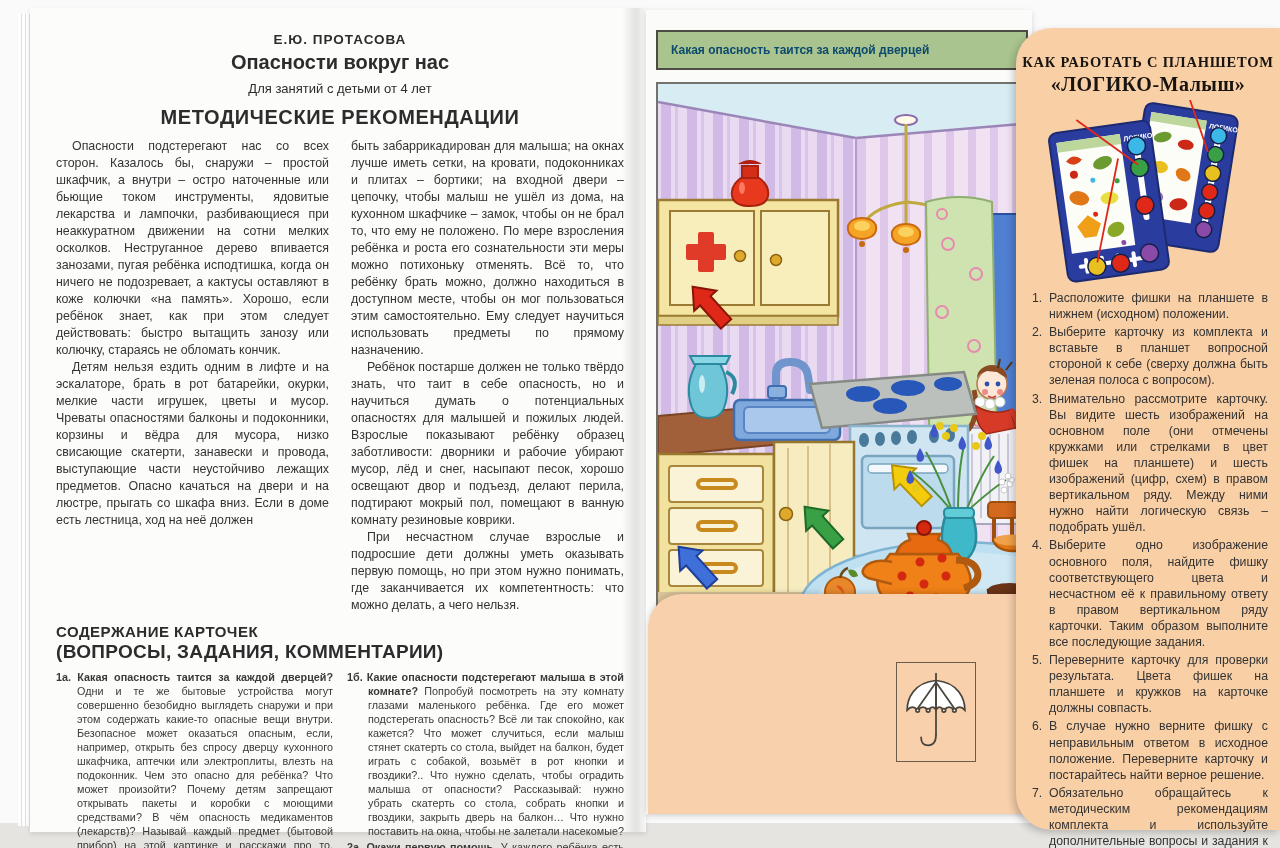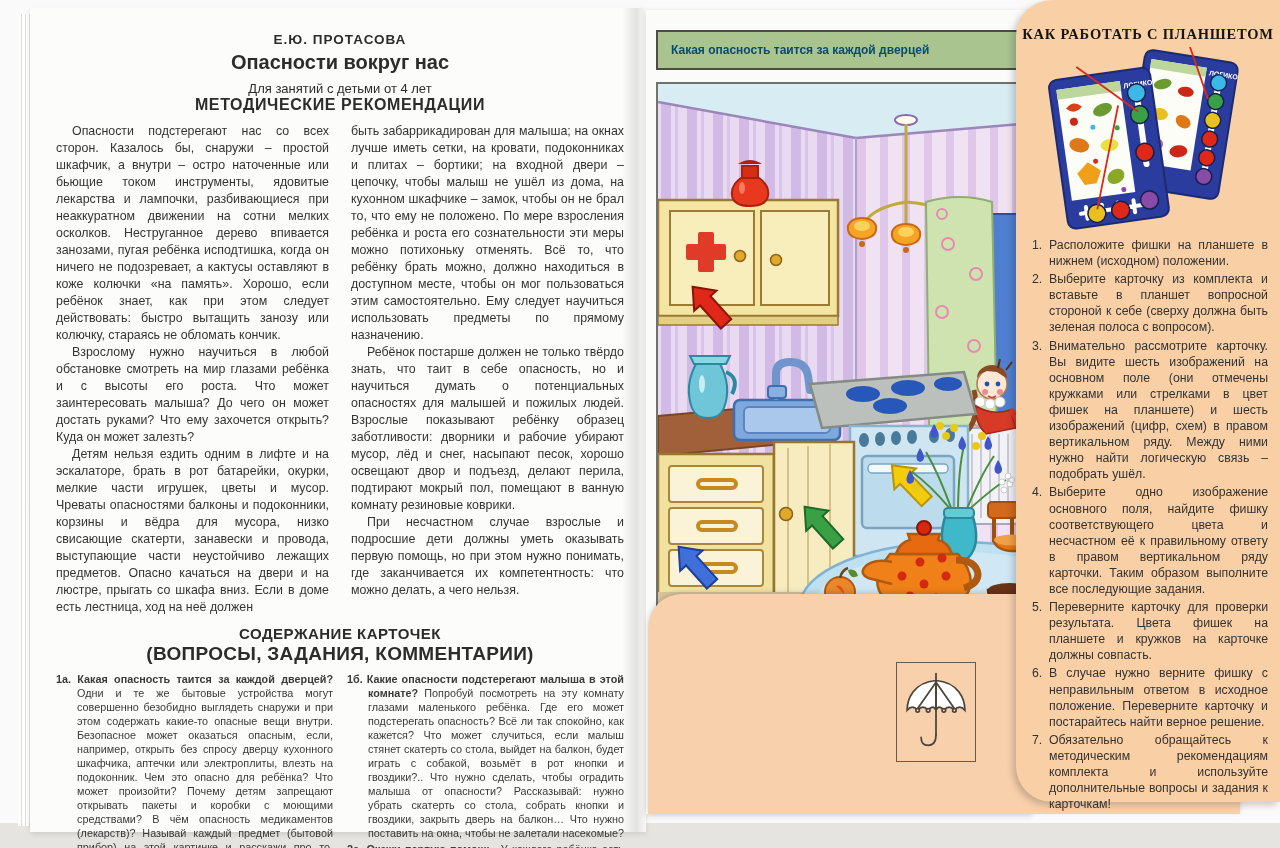--- a/index.html
+++ b/index.html
@@ -15,26 +15,26 @@
 
   
   .left-page{position:absolute;left:30px;top:8px;width:616px;height:824px;background:var(--page_white);
     box-shadow:0 2px 5px rgba(0,0,0,.10);padding:24px 22px 2px 26px}
   .page-stack{position:absolute;left:18px;top:14px;width:12px;height:812px;
     background:repeating-linear-gradient(90deg,#ffffff 0 3px,#dcdbd8 3px 4px);opacity:.9}
   .lp-header{text-align:center;color:#2c2c2c}
   .lp-author{font-size:13.5px;letter-spacing:1px;font-weight:600}
   .lp-title{font-size:20px;font-weight:bold;margin-top:4px}
   .lp-subtitle{font-size:13px;margin-top:7px}
-  .lp-section{font-size:16px;font-weight:600;letter-spacing:.6px;}
+  .lp-section{font-size:20px;font-weight:600;letter-spacing:.6px;margin-top:10px}
   .cols{display:flex;gap:22px;margin-top:9px}
   .col{width:277px;font-size:12.4px;line-height:17px;text-align:justify;color:var(--text_dark)}
   .col p{text-indent:16px}
   .col p.noindent{text-indent:0}
-  .contents-head{text-align:center;margin-top:9px;color:#2c2c2c}
+  .contents-head{text-align:left;margin-top:9px;color:#2c2c2c}
   .ch1{font-size:15px;font-weight:600;letter-spacing:.5px}
   .ch2{font-size:19px;font-weight:600;letter-spacing:.3px;margin-top:1px}
   .cols2{display:flex;gap:14px;margin-top:7px}
   .col2{width:277px;font-size:10.8px;line-height:14px;text-align:justify;color:#3a3a3a}
   .item{padding-left:21px;text-indent:-21px;margin-bottom:2px}
   .inum,.iq{font-weight:bold}
 
   
   .card-page{position:absolute;left:646px;top:10px;width:386px;height:804px;background:#fbfbf9;
     box-shadow:0 2px 6px rgba(0,0,0,.14)}
@@ -46,21 +46,21 @@
   .illus-frame{position:absolute;left:10px;top:72px;width:366px;height:528px;border:2px solid #72726c;
     background:#ead9f0;overflow:hidden}
 
   
   .pocket{position:absolute;left:648px;top:594px;width:592px;height:220px;background:var(--pocket_peach);
     border-top-left-radius:34px;box-shadow:0 -2px 5px rgba(0,0,0,.15)}
   .umbrella-box{position:absolute;left:248px;top:68px;width:80px;height:100px;border:1px solid #6b5b4a;
     display:flex;align-items:center;justify-content:center}
 
   
-  .bookmark{position:absolute;left:1016px;top:0;width:264px;height:802px;background:var(--bookmark_peach);
+  .bookmark{position:absolute;left:1016px;top:28px;width:264px;height:802px;background:var(--bookmark_peach);
     border-radius:36px 0 0 36px;box-shadow:-3px 3px 7px rgba(0,0,0,.20)}
   .bm-title{font-family:"Liberation Serif","DejaVu Serif",serif;text-align:center;color:#181410;margin-top:26px}
   .bm-t1{font-size:14.5px;font-weight:bold;letter-spacing:.8px}
   .bm-t2{font-size:20px;font-weight:bold;letter-spacing:.5px;margin-top:2px}
   .bm-tablets{display:flex;justify-content:center;margin-top:4px}
   .bm-steps{margin:4px 12px 0 16px;font-size:12.3px;line-height:16.1px;color:#333;text-align:justify}
   .step{display:flex;margin-bottom:2px}
   .step .sn{width:17px;flex:none;font-weight:400}
   .step .st{flex:1}
 </style>
@@ -75,21 +75,20 @@
     <div class="lp-header">
       <div class="lp-author">Е.Ю. ПРОТАСОВА</div>
       <div class="lp-title">Опасности вокруг нас</div>
       <div class="lp-subtitle">Для занятий с детьми от 4 лет</div>
       <div class="lp-section">МЕТОДИЧЕСКИЕ РЕКОМЕНДАЦИИ</div>
     </div>
 
     <div class="cols">
       <div class="col">
         <p>Опасности подстерегают нас со всех сторон. Казалось бы, снаружи – простой шкафчик, а внутри – остро наточенные или бьющие током инструменты, ядовитые лекарства и лампочки, разбивающиеся при неаккуратном движении на сотни мелких осколков. Неструганное дерево впивается занозами, пугая ребёнка исподтишка, когда он ничего не подозревает, а кактусы оставляют в коже колючки «на память». Хорошо, если ребёнок знает, как при этом следует действовать: быстро вытащить занозу или колючку, стараясь не обломать кончик.</p>
-        <p>Взрослому нужно научиться в любой обстановке смотреть на мир глазами ребёнка и с высоты его роста. Что может заинтересовать малыша? До чего он может достать руками? Что ему захочется открыть? Куда он может залезть?</p>
         <p>Детям нельзя ездить одним в лифте и на эскалаторе, брать в рот батарейки, окурки, мелкие части игрушек, цветы и мусор. Чреваты опасностями балконы и подоконники, корзины и вёдра для мусора, низко свисающие скатерти, занавески и провода, выступающие части неустойчиво лежащих предметов. Опасно качаться на двери и на люстре, прыгать со шкафа вниз. Если в доме есть лестница, ход на неё должен</p>
       </div>
       <div class="col">
         <p class="noindent">быть забаррикадирован для малыша; на окнах лучше иметь сетки, на кровати, подоконниках и плитах – бортики; на входной двери – цепочку, чтобы малыш не ушёл из дома, на кухонном шкафчике – замок, чтобы он не брал то, что ему не положено. По мере взросления ребёнка и роста его сознательности эти меры можно потихоньку отменять. Всё то, что ребёнку брать можно, должно находиться в доступном месте, чтобы он мог пользоваться этим самостоятельно. Ему следует научиться использовать предметы по прямому назначению.</p>
         <p>Ребёнок постарше должен не только твёрдо знать, что таит в себе опасность, но и научиться думать о потенциальных опасностях для малышей и пожилых людей. Взрослые показывают ребёнку образец заботливости: дворники и рабочие убирают мусор, лёд и снег, насыпают песок, хорошо освещают двор и подъезд, делают перила, подтирают мокрый пол, помещают в ванную комнату резиновые коврики.</p>
         <p>При несчастном случае взрослые и подросшие дети должны уметь оказывать первую помощь, но при этом нужно понимать, где заканчивается их компетентность: что можно делать, а чего нельзя.</p>
       </div>
     </div>
 
     <div class="contents-head">
@@ -374,20 +373,21 @@
             <circle cx="49" cy="46" r="2"></circle>
             <circle cx="61" cy="46" r="2"></circle>
         </g>
       </svg>
     </div>
   </div>
 
   <div class="bookmark">
     <div class="bm-title">
       <div class="bm-t1">КАК РАБОТАТЬ С ПЛАНШЕТОМ</div>
+      <div class="bm-t2">«ЛОГИКО-Малыш»</div>
     </div>
 
     <div class="bm-tablets">
       <svg width="212" height="186" viewBox="0 0 212 186">
 
         <g transform="translate(104,2) rotate(9)">
           <rect x="0" y="0" width="94" height="138" rx="8" style="fill:var(--tablet_blue)" stroke="#1c2a70" stroke-width="2"></rect>
           <rect x="7" y="9" width="56" height="104" fill="#fdfdf8"></rect>
           <rect x="7" y="9" width="56" height="9" fill="#bcd69c"></rect>
           <text x="66" y="16" font-size="7" font-weight="bold" fill="#ffffff">ЛОГИКО</text>

